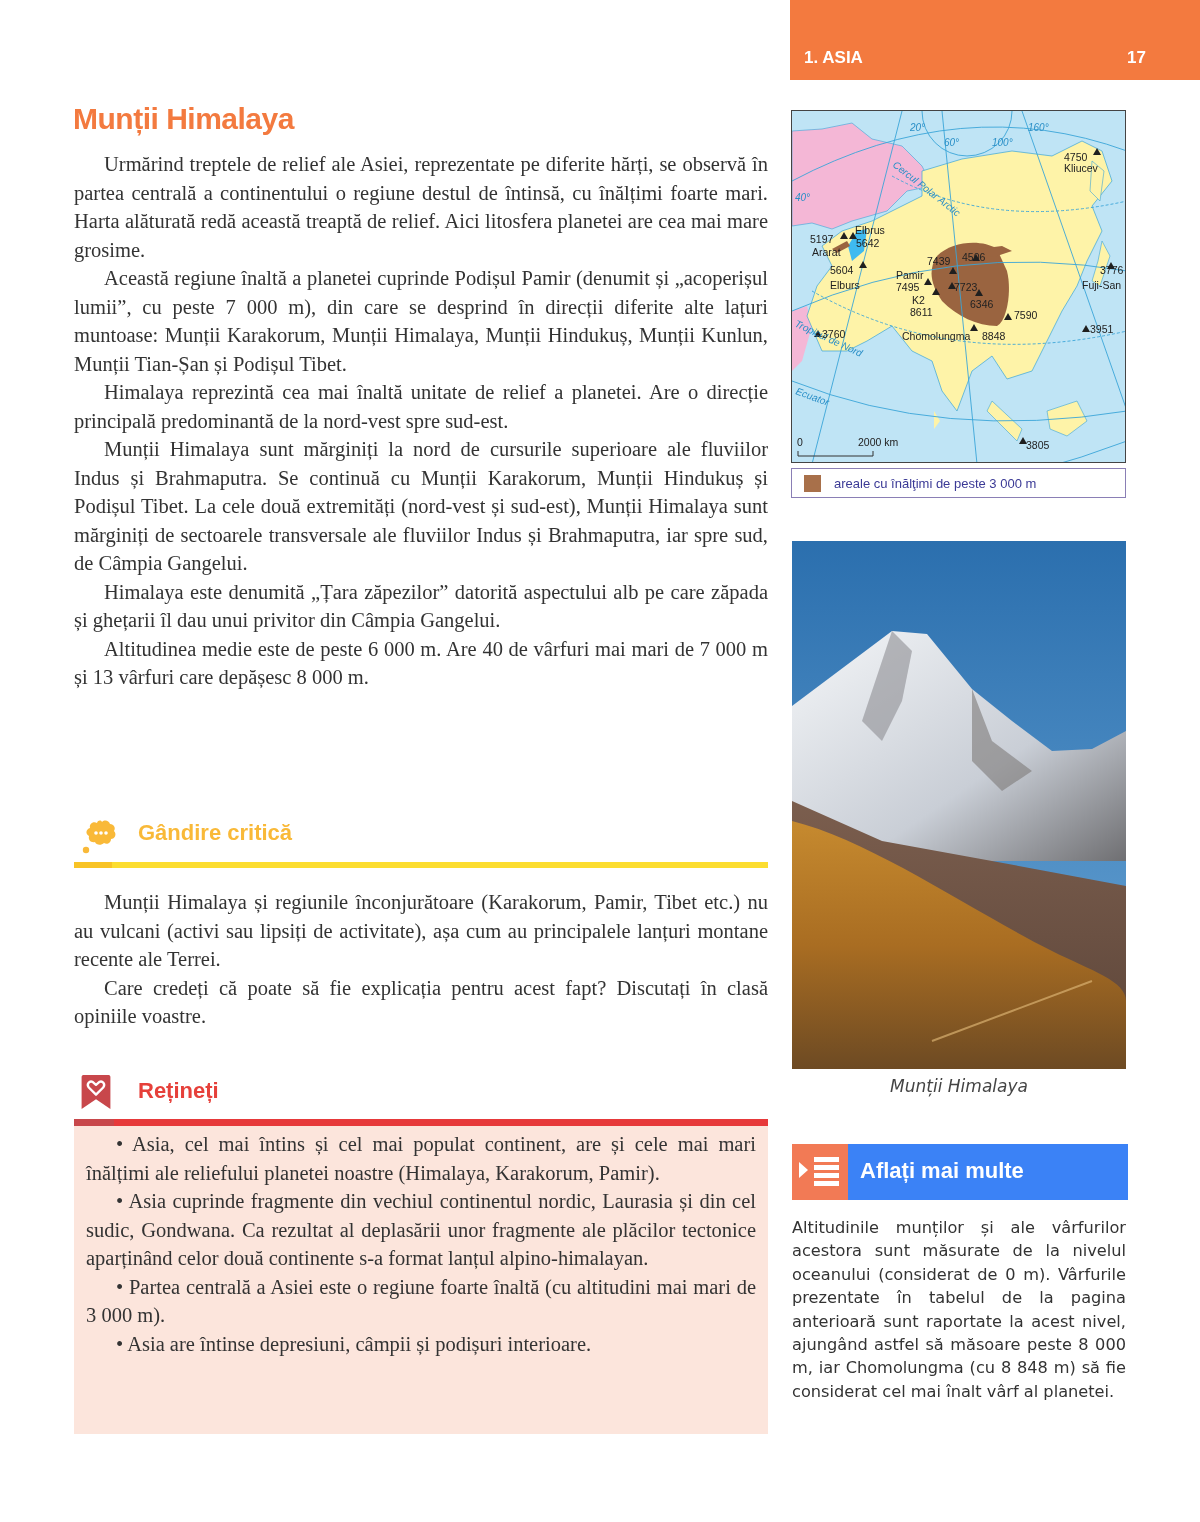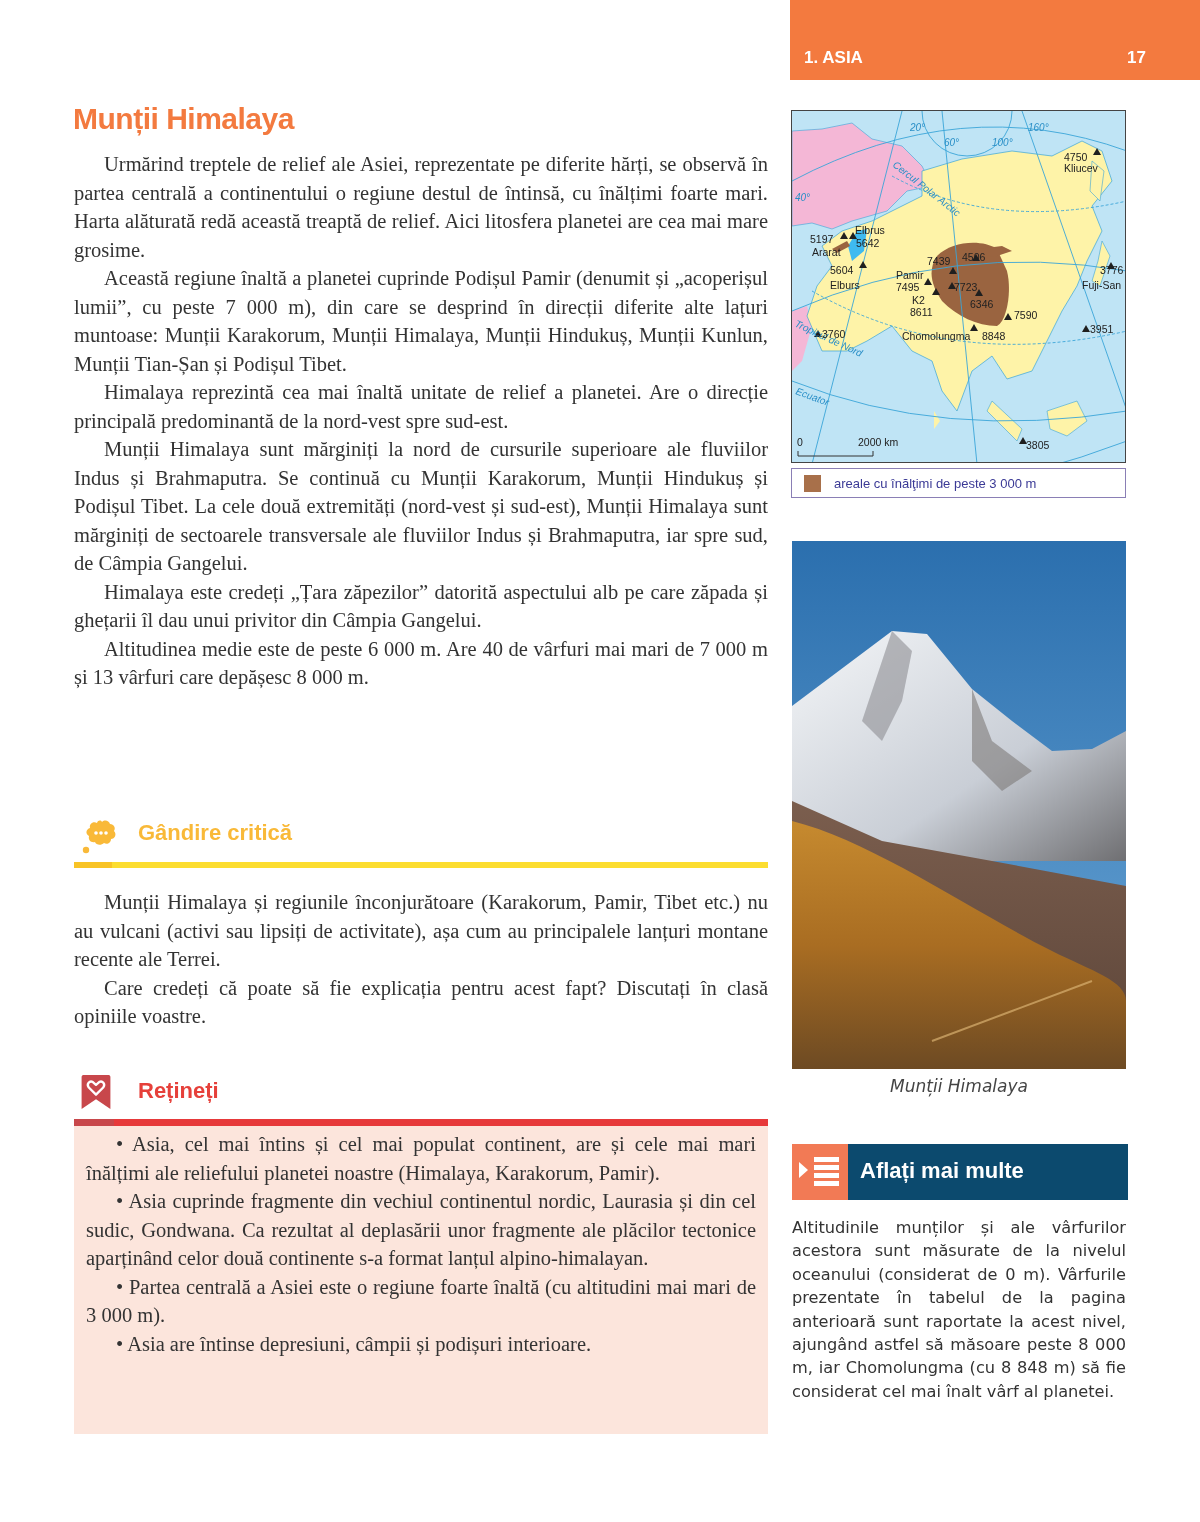--- a/index.html
+++ b/index.html
@@ -34,21 +34,21 @@
 
   
   .map-box { position: absolute; left: 791px; top: 110px; width: 335px; height: 353px; border: 1.5px solid #444; overflow: hidden; background: #fde047; }
   .map-legend { position: absolute; left: 791px; top: 468px; width: 335px; height: 30px; border: 1.5px solid #8a7fb5; display: flex; align-items: center; padding-left: 12px; }
   .legend-swatch { width: 17px; height: 17px; background: #a8704a; margin-right: 13px; }
   .legend-text { font-family: "Liberation Sans", sans-serif; font-size: 13px; color: #3b3a96; }
 
   .photo { position: absolute; left: 792px; top: 541px; width: 334px; height: 528px; overflow: hidden; }
   .photo-caption { position: absolute; left: 792px; top: 1076px; width: 334px; text-align: center; font-family: "DejaVu Sans", sans-serif; font-style: italic; font-size: 17px; color: #444; }
 
-  .more-head { position: absolute; left: 792px; top: 1144px; width: 336px; height: 56px; background: #0c4a6e; }
+  .more-head { position: absolute; left: 792px; top: 1144px; width: 336px; height: 56px; background: #3b82f6; }
   .more-icon-box { position: absolute; left: 0; top: 0; width: 56px; height: 56px; background: #f27a55; }
   .more-title { position: absolute; left: 68px; top: 14px; font-family: "Liberation Sans", sans-serif; font-weight: bold; font-size: 22px; color: #fff; }
   .more-text { position: absolute; left: 792px; top: 1216px; width: 334px; font-family: "DejaVu Sans", sans-serif; font-size: 16.2px; line-height: 23.4px; color: #333; text-align: justify; }
 
   .map-label { font-family: "Liberation Sans", sans-serif; font-size: 10.5px; fill: #222; }
   .map-label-blue { font-family: "Liberation Sans", sans-serif; font-size: 10px; fill: #2a8fc7; font-style: italic; }
 </style>
 </head>
 <body>
 
@@ -57,21 +57,21 @@
   <span class="header-page">17</span>
 </div>
 
 <h1 class="page-title">Munții Himalaya</h1>
 
 <div class="body-text" id="main-text">
   <p>Urmărind treptele de relief ale Asiei, reprezentate pe diferite hărți, se observă în partea centrală a continentului o regiune destul de întinsă, cu înălțimi foarte mari. Harta alăturată redă această treaptă de relief. Aici litosfera planetei are cea mai mare grosime.</p>
   <p>Această regiune înaltă a planetei cuprinde Podișul Pamir (denumit și „acoperișul lumii”, cu peste 7 000 m), din care se desprind în direcții diferite alte lațuri muntoase: Munții Karakorum, Munții Himalaya, Munții Hindukuș, Munții Kunlun, Munții Tian-Șan și Podișul Tibet.</p>
   <p>Himalaya reprezintă cea mai înaltă unitate de relief a planetei. Are o direcție principală predominantă de la nord-vest spre sud-est.</p>
   <p>Munții Himalaya sunt mărginiți la nord de cursurile superioare ale fluviilor Indus și Brahmaputra. Se continuă cu Munții Karakorum, Munții Hindukuș și Podișul Tibet. La cele două extremități (nord-vest și sud-est), Munții Himalaya sunt mărginiți de sectoarele transversale ale fluviilor Indus și Brahmaputra, iar spre sud, de Câmpia Gangelui.</p>
-  <p>Himalaya este credeți „Țara zăpezilor” datorită aspectului alb pe care zăpada și ghețarii îl dau unui privitor din Câmpia Gangelui.</p>
+  <p>Himalaya este denumită „Țara zăpezilor” datorită aspectului alb pe care zăpada și ghețarii îl dau unui privitor din Câmpia Gangelui.</p>
   <p>Altitudinea medie este de peste 6 000 m. Are 40 de vârfuri mai mari de 7 000 m și 13 vârfuri care depășesc 8 000 m.</p>
 </div>
 
 <div class="section-head" id="gandire">
   <svg class="sec-icon" viewBox="0 0 40 40">
     <path d="M22 6 C25 3 29 5 30 8 C34 8 36 12 34 15 C37 18 35 23 31 23 C31 27 27 29 24 27 C21 30 16 29 15 26 C11 27 8 24 9 20 C5 18 6 13 10 12 C9 8 13 5 17 7 C18 4 21 4 22 6 Z" fill="#f9b938"></path>
     <circle cx="16" cy="17" r="1.8" fill="#fff"></circle>
     <circle cx="21" cy="17" r="1.8" fill="#fff"></circle>
     <circle cx="26" cy="17" r="1.8" fill="#fff"></circle>
     <circle cx="6" cy="34" r="3.2" fill="#f9b938"></circle>

